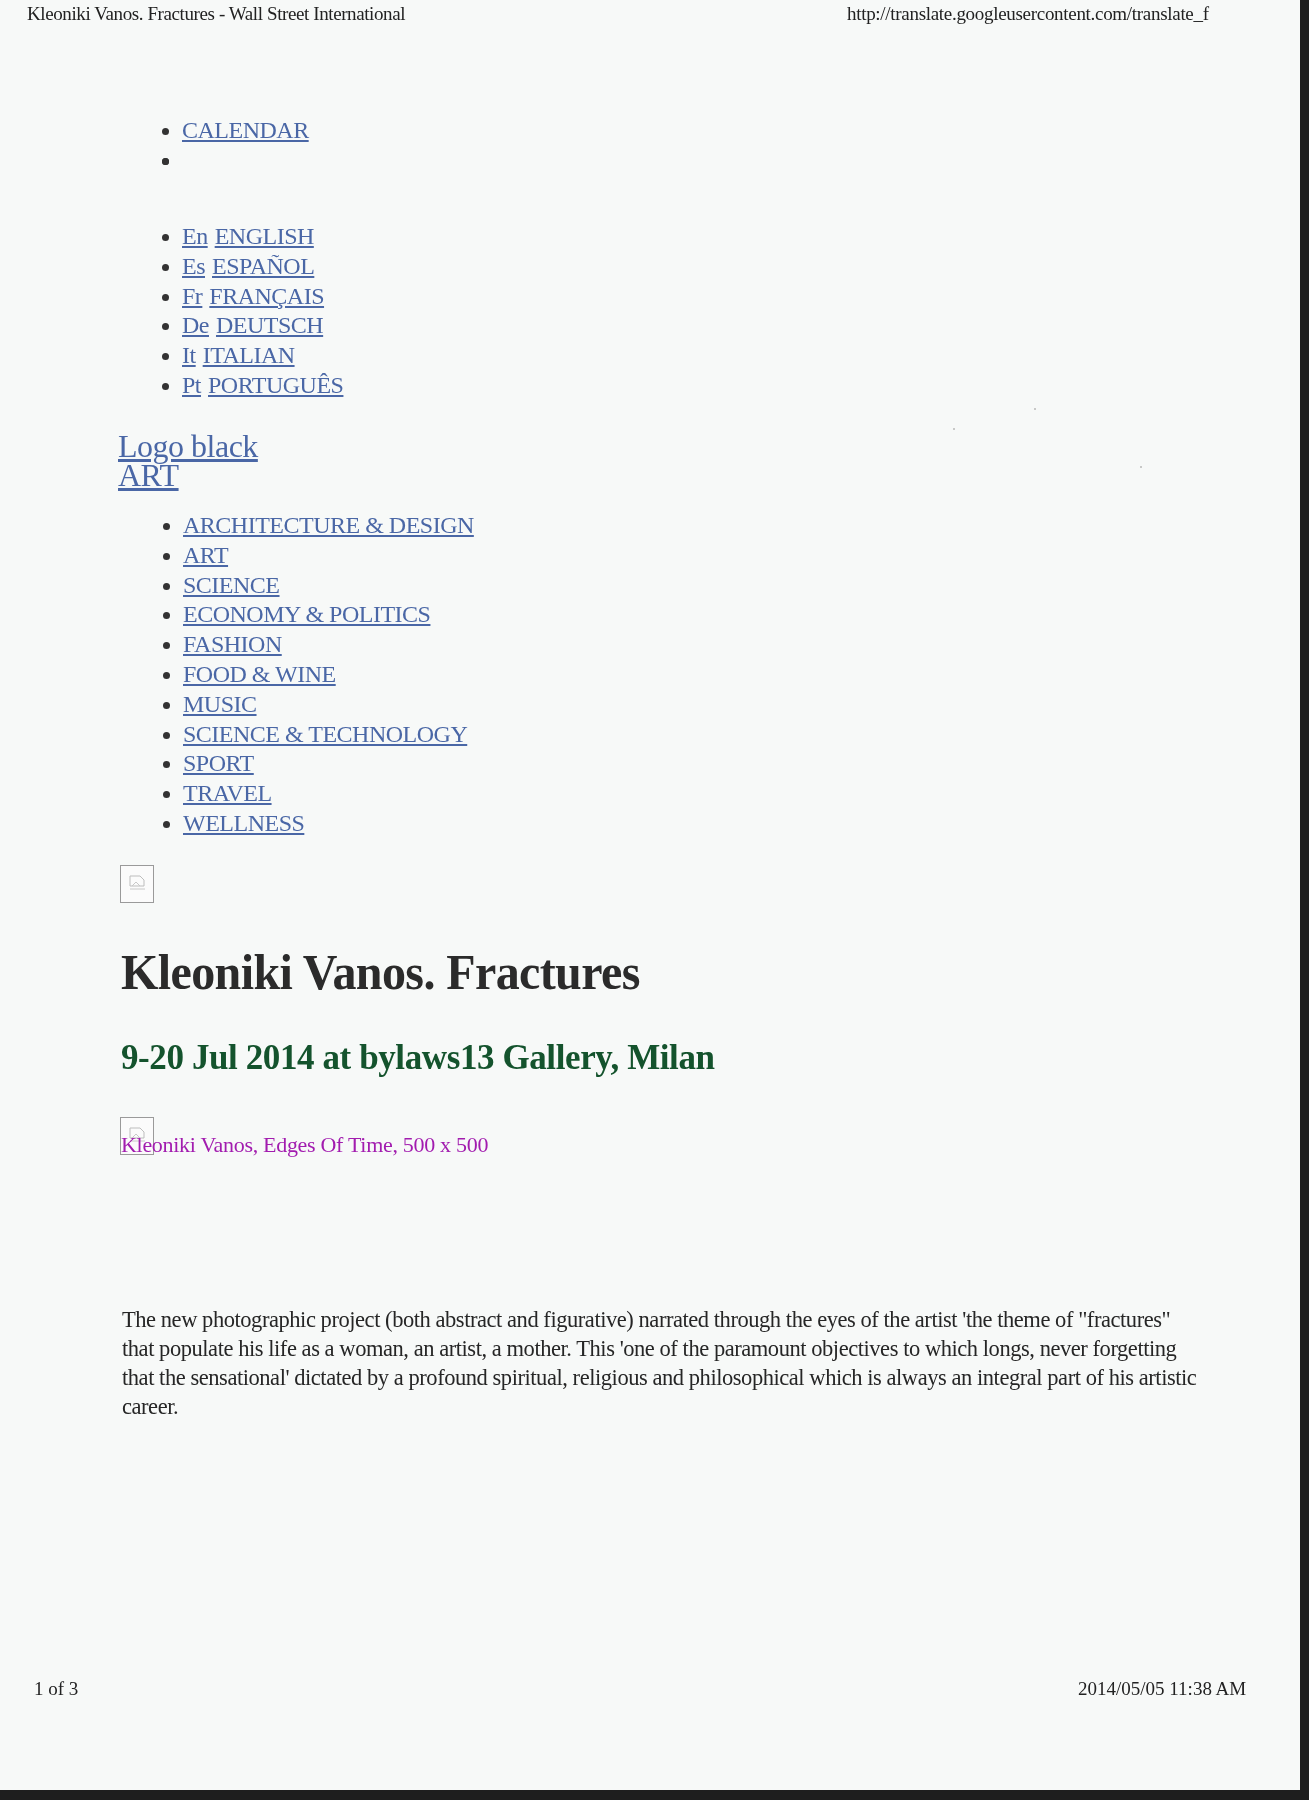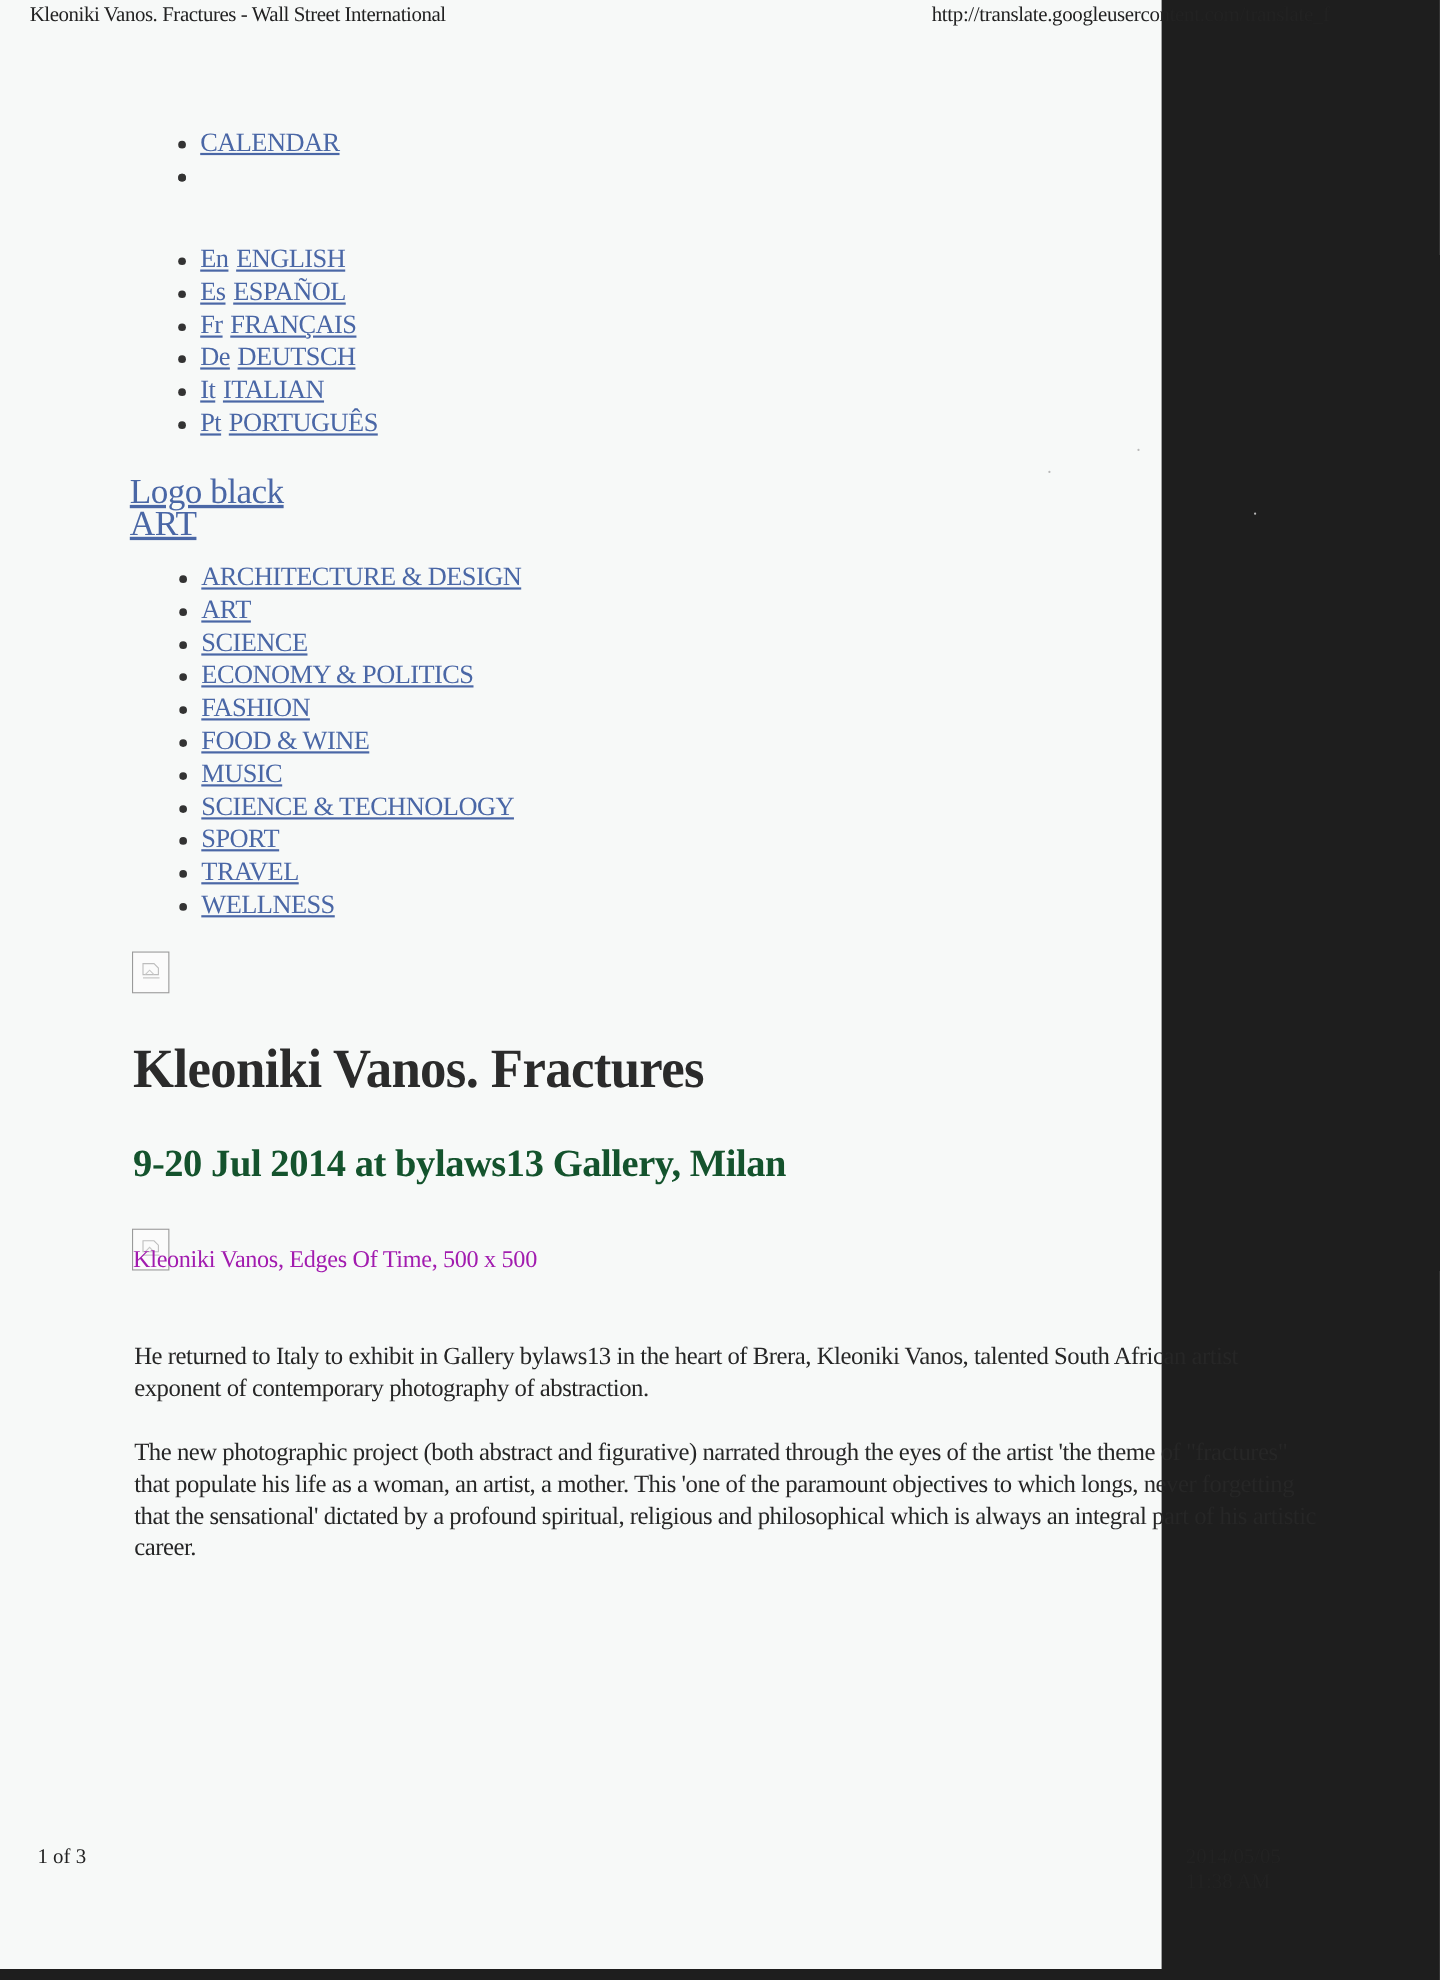--- a/index.html
+++ b/index.html
@@ -3,21 +3,21 @@
   <meta charset="utf-8">
   <style>
     html, body { margin: 0; padding: 0; }
     body {
       width: 1309px; height: 1800px; position: relative; overflow: hidden;
       background: #1e1e1e;
       font-family: "Liberation Serif", "DejaVu Serif", serif;
       color: #2a2a2a;
     }
     .page {
-      position: absolute; left: 0; top: 0; width: 1056px; height: 1790px;
+      position: absolute; left: 0; top: 0; width: 1300px; height: 1790px;
       background: #f7f9f8;
     }
     .hdr-left { position: absolute; left: 27px; top: 3px; font-size: 19px; letter-spacing: -0.4px; color: #222; }
     .hdr-right { position: absolute; left: 847px; top: 3px; font-size: 19px; letter-spacing: -0.3px; color: #222; }
     .ftr-left { position: absolute; left: 34px; top: 1678px; font-size: 19px; color: #222; }
     .ftr-right { position: absolute; left: 1078px; top: 1678px; font-size: 19px; color: #222; }
 
     a.lnk { color: #4a67a6; text-decoration: underline; text-underline-offset: 2px; }
     ul.nav { list-style: none; margin: 0; padding: 0; position: absolute; }
     ul.nav li { position: relative; font-size: 24px; line-height: 29.8px; padding-left: 22px; letter-spacing: -0.5px; }
@@ -103,21 +103,20 @@
 
   <div class="img-ph" style="left:120px; top:1117px;">
     <svg width="20" height="20" viewBox="0 0 20 20">
       <path d="M2 2 H12 L16 6 V12 H2 Z" fill="none" stroke="#bdbdbd" stroke-width="1"></path>
       <path d="M2 15 H17 M4 12 L8 8 L12 12" fill="none" stroke="#c8c8c8" stroke-width="1"></path>
     </svg>
   </div>
 
   <div class="caption">Kleoniki Vanos, Edges Of Time, 500 x 500</div>
 
-  <p class="para" style="top:1218px;">He returned to Italy to exhibit in Gallery bylaws13 in the heart of Brera, Kleoniki Vanos, talented South African artist exponent of contemporary photography of abstraction.</p>
   <p class="para" style="top:1305px;">The new photographic project (both abstract and figurative) narrated through the eyes of the artist 'the theme of "fractures" that populate his life as a woman, an artist, a mother. This 'one of the paramount objectives to which longs, never forgetting that the sensational' dictated by a profound spiritual, religious and philosophical which is always an integral part of his artistic career.</p>
 
   <div class="ftr-left">1 of 3</div>
   <div class="ftr-right">2014/05/05 11:38 AM</div>
 
   <span class="speck" style="left:953px; top:428px;"></span>
   <span class="speck" style="left:1034px; top:408px;"></span>
   <span class="speck" style="left:1140px; top:466px;"></span>
 </div>
 

